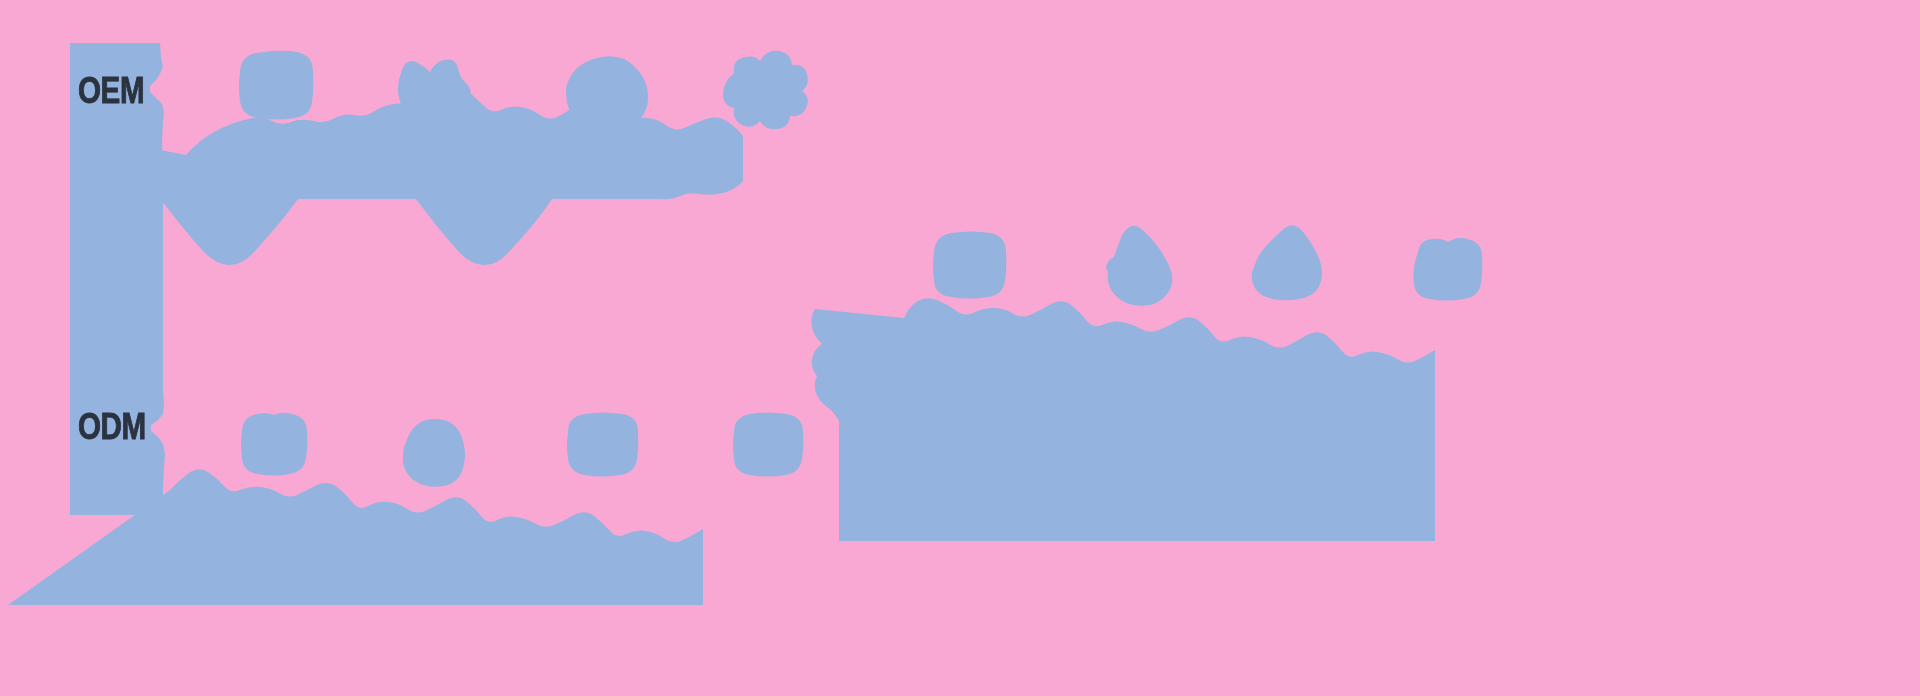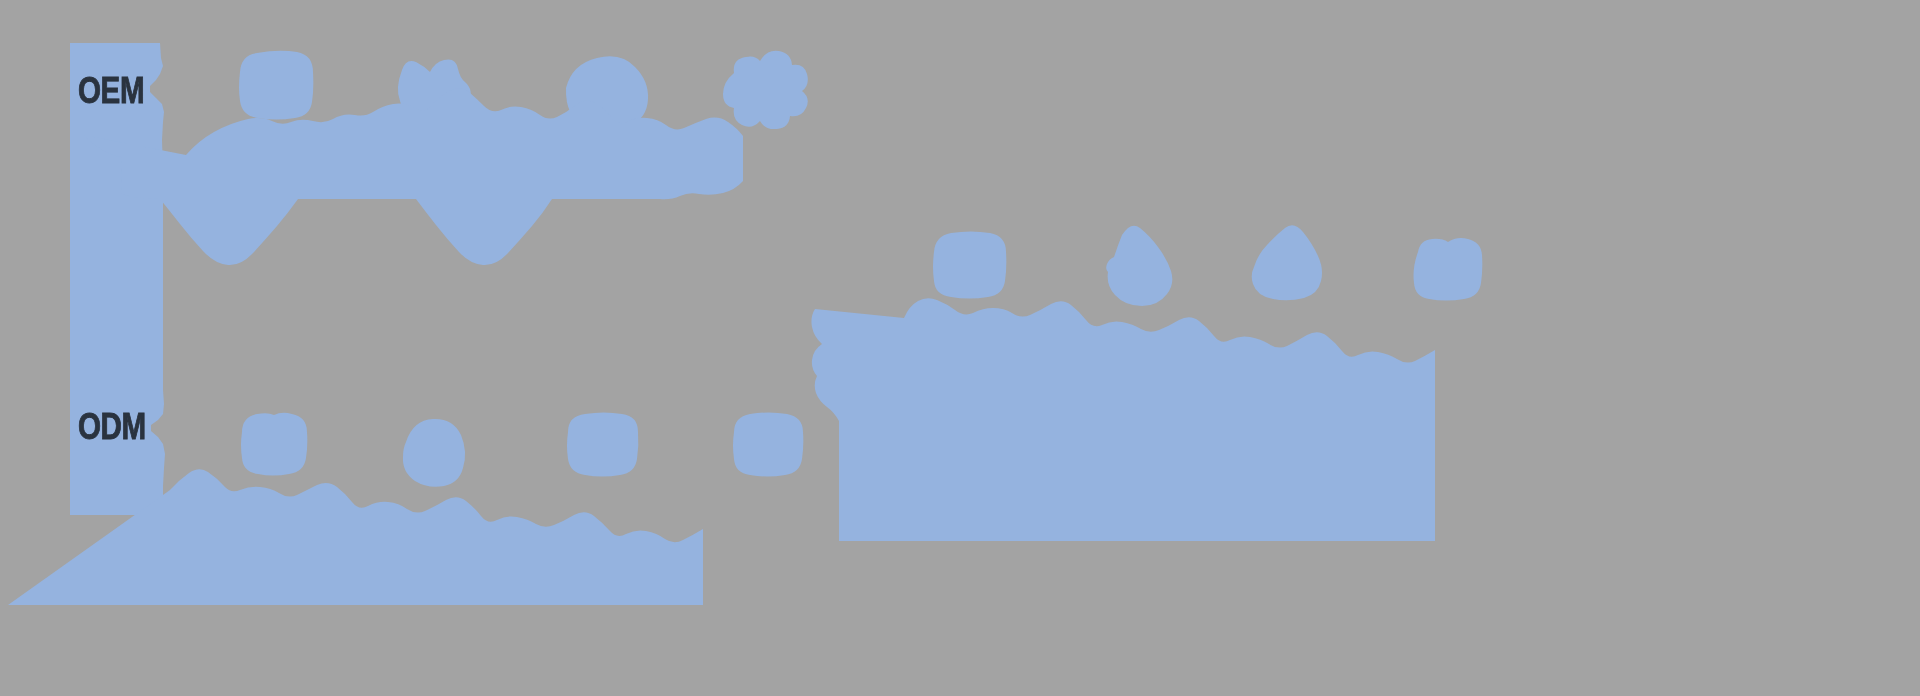--- a/index.html
+++ b/index.html
@@ -7,21 +7,21 @@
     padding: 0;
     background: #ffffff;
   }
   body {
     font-family: "Liberation Sans", sans-serif;
   }
   #stage {
     position: relative;
     width: 1920px;
     height: 696px;
-    background: #a3a3a3;
+    background: #f9a8d4;
     overflow: hidden;
   }
   .layer-svg {
     position: absolute;
     left: 0;
     top: 0;
     width: 1920px;
     height: 696px;
     display: block;
   }

